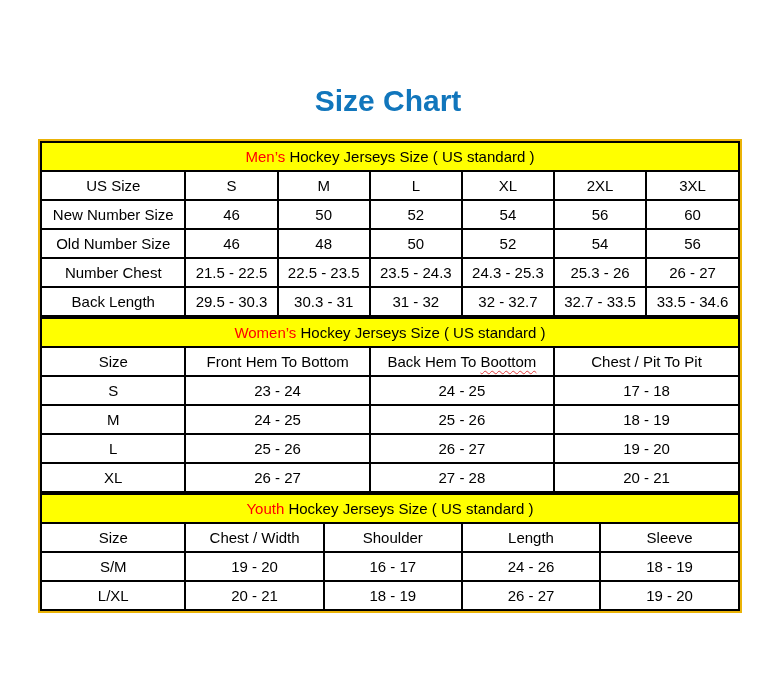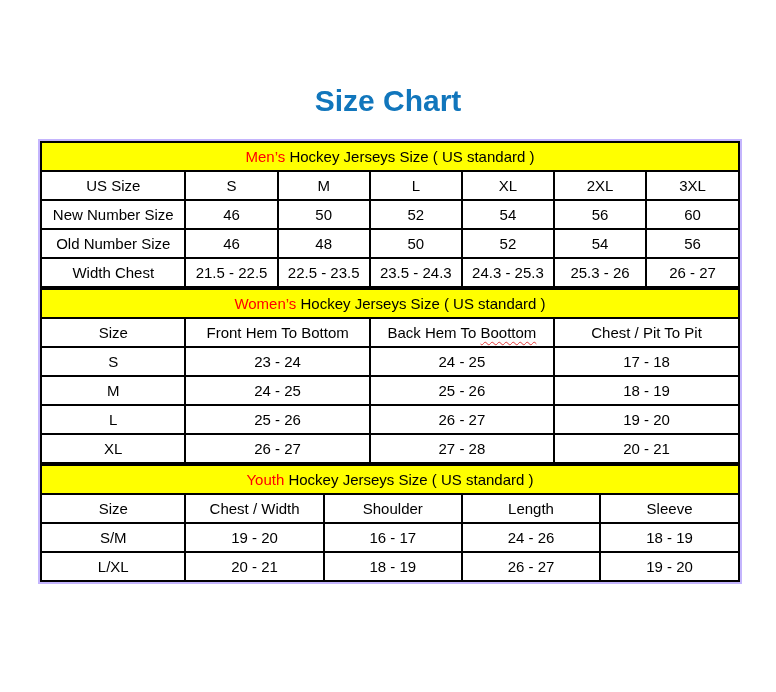--- a/index.html
+++ b/index.html
@@ -24,21 +24,21 @@
     font-size: 30px;
     line-height: 38px;
     font-weight: bold;
     color: #1176BC;
   }
   .chart-wrap {
     position: absolute;
     left: 38px;
     top: 119px;
     width: 700px;
-    border: 2px solid #c4b5fd;
+    border: 2px solid #eab308;
     background: #ffffff;
   }
   table.size-table {
     width: 100%;
     border-collapse: collapse;
     table-layout: fixed;
   }
   table.size-table th,
   table.size-table td {
     border: 2px solid #000000;
@@ -112,27 +112,36 @@
         <tr>
           <td>Old Number Size</td>
           <td>46</td>
           <td>48</td>
           <td>50</td>
           <td>52</td>
           <td>54</td>
           <td>56</td>
         </tr>
         <tr>
-          <td>Width Chest</td>
+          <td>Number Chest</td>
           <td>21.5 - 22.5</td>
           <td>22.5 - 23.5</td>
           <td>23.5 - 24.3</td>
           <td>24.3 - 25.3</td>
           <td>25.3 - 26</td>
           <td>26 - 27</td>
+        </tr>
+        <tr>
+          <td>Back Length</td>
+          <td>29.5 - 30.3</td>
+          <td>30.3 - 31</td>
+          <td>31 - 32</td>
+          <td>32 - 32.7</td>
+          <td>32.7 - 33.5</td>
+          <td>33.5 - 34.6</td>
         </tr>
       </tbody>
     </table>
 
     <table class="size-table">
       <colgroup>
         <col style="width:20.7%">
           <col style="width:26.4%">
           <col style="width:26.4%">
           <col style="width:26.5%">

